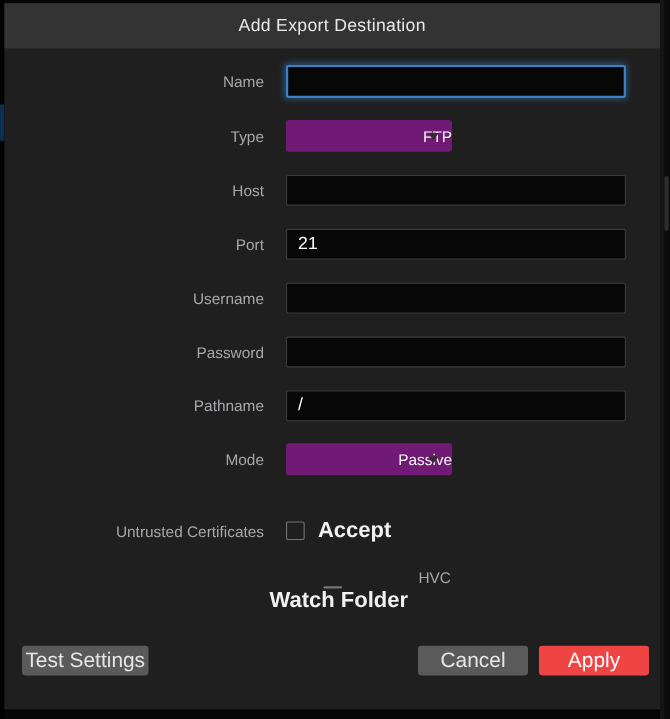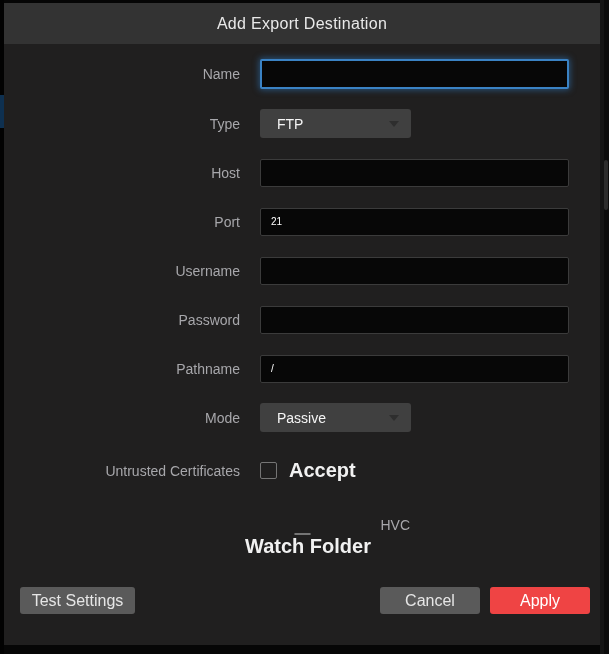--- a/index.html
+++ b/index.html
@@ -31,49 +31,49 @@
   .titlebar .title { color:#e9e9e9; font-size:16px; letter-spacing:.3px; }
 
   .row { position:absolute; left:0; width:100%; height:29px; display:flex; align-items:center; }
   .lbl {
     width:256px; text-align:right; padding-right:20px;
     color:#a7a7ab; font-size:14px;
   }
   .txt {
     width:309px; height:28px;
     background:#070707; border:1px solid #3b3b3b; border-radius:2px;
-    color:#ffffff; font-size:10px; padding:0 10px;
+    color:#ffffff; font-size:16px; padding:0 10px;
     outline:none; font-family:"Liberation Sans", sans-serif;
   }
   .txt.focused {
     border:2px solid #3a82c4;
     box-shadow:0 0 6px 1px rgba(48,124,196,.55);
     height:30px;
   }
   .dropdown {
-    width:151px; height:29px; background:#404040; border-radius:3px;
+    width:151px; height:29px; background:#701a75; border-radius:3px;
     display:flex; align-items:center; position:relative;
-    padding-left:17px; cursor:default;
+    padding-left:17px; cursor:default;justify-content:flex-end;
   }
   .dropdown .val { color:#f5f5f5; font-size:14px; }
   .caret {
     position:absolute; right:12px; top:12px;
     width:0; height:0;
     border-left:5px solid transparent; border-right:5px solid transparent;
     border-top:6px solid #2e2e2e;
   }
   .cb {
     width:17px; height:17px; border:1px solid #757575; border-radius:2px;
     background:transparent; display:inline-block;
   }
   .cb-label { color:#f1f1f1; font-size:20px; font-weight:bold; margin-left:12px; }
 
   .btn {
     position:absolute; height:27px; border:none; border-radius:3px;
-    font-size:16px; font-family:"Liberation Sans", sans-serif;
+    font-size:19px; font-family:"Liberation Sans", sans-serif;
     display:flex; align-items:center; justify-content:center; cursor:pointer;
   }
   .btn.gray { background:#5a5a5a; color:#e6e6e6; }
   .btn.blue { background:#ef4444; color:#ffffff; }
   #btn-test   { left:16px;  top:584px; width:115px; }
   #btn-cancel { left:376px; top:584px; width:100px; }
   #btn-apply  { left:486px; top:584px; width:100px; }
 </style>
 </head>
 <body>
@@ -130,21 +130,21 @@
       <span class="val">Passive</span>
       <span class="caret"></span>
     </div>
   </div>
 
   <div class="row" style="top:351px;">
     <label class="lbl">Pathname</label>
     <input class="txt" value="/" style="">
   </div>
 
-  <div class="row" style="top:453px;">
+  <div class="row" style="top:465px;">
     <label class="lbl">Untrusted Certificates</label>
     <span class="cb"></span>
     <span class="cb-label">Accept</span>
   </div>
 
   <div class="row" style="top:514px;flex-direction:column;">
     <label class="lbl">HVC</label>
     <span class="cb"></span>
     <span class="cb-label">Watch Folder</span>
   </div>

